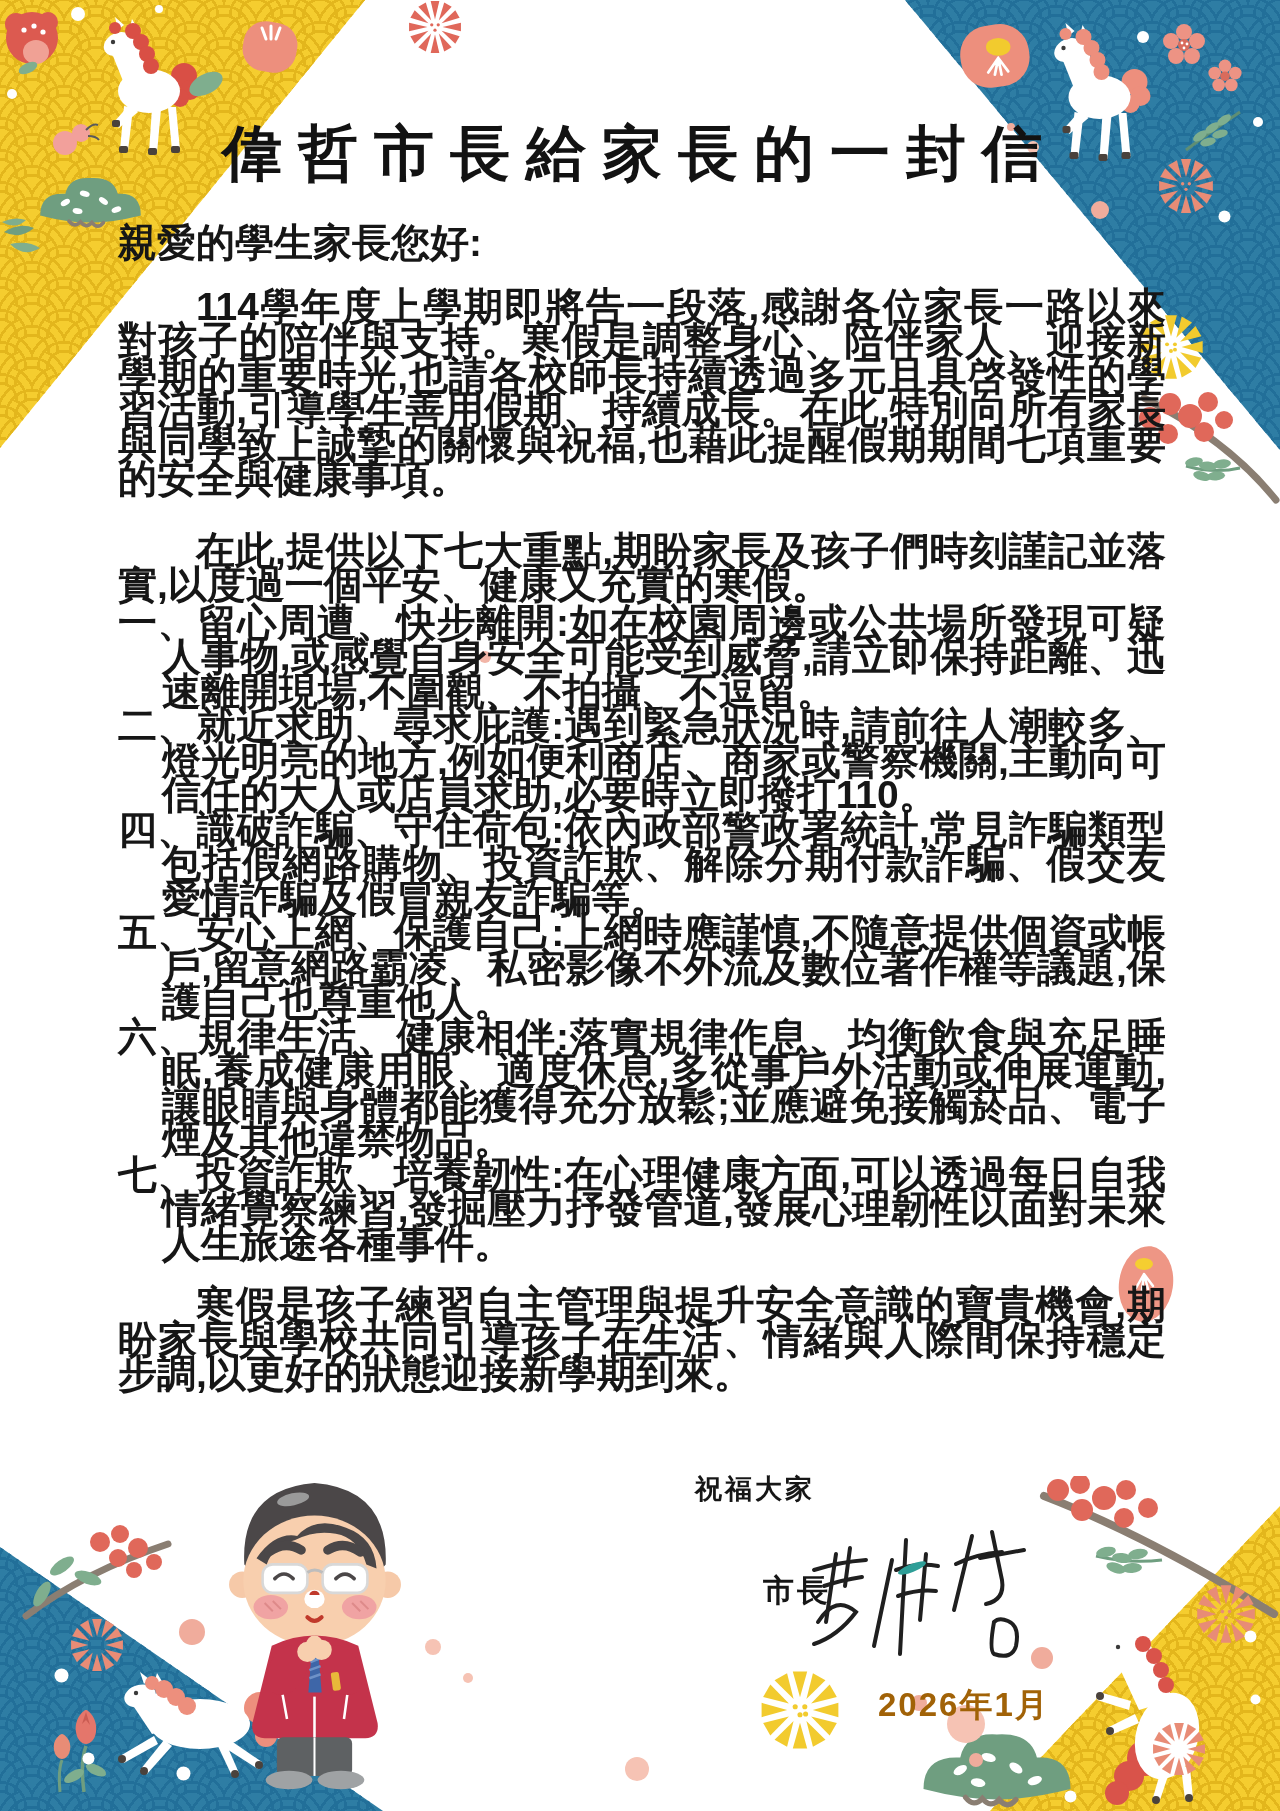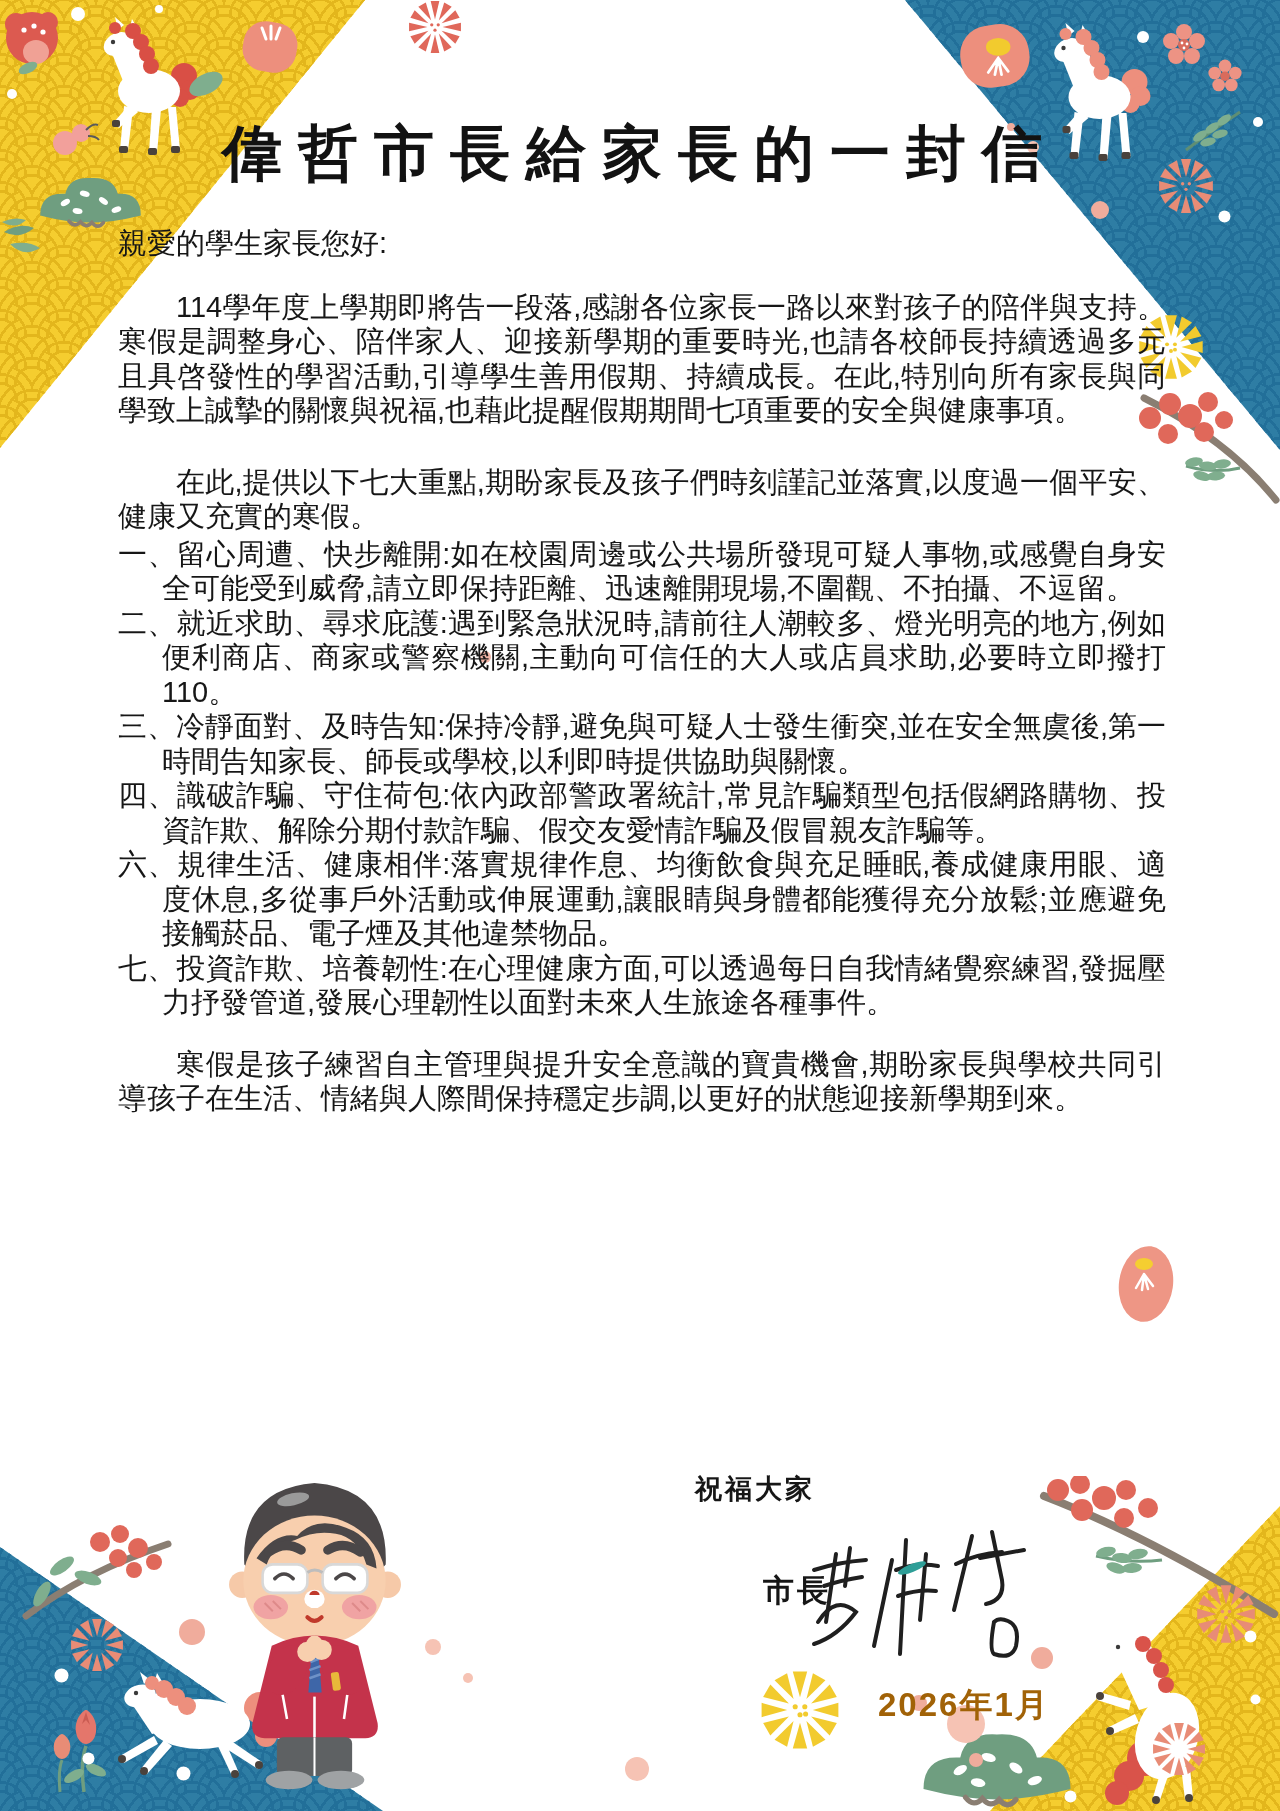--- a/index.html
+++ b/index.html
@@ -28,21 +28,21 @@
   .tri-tr{clip-path:polygon(905px 0,1280px 0,1280px 450px);}
   .tri-bl{clip-path:polygon(0 1547px,383px 1811px,0 1811px);}
   .tri-br{clip-path:polygon(1280px 1506px,1280px 1811px,990px 1811px);}
 
   .deco{position:absolute;}
 
   
   .title{position:absolute;top:74px;left:50%;transform:translateX(-50%);
     font-size:60px;font-weight:900;letter-spacing:16px;white-space:nowrap;color:#121212;z-index:3;}
   .body-col{position:absolute;left:118px;top:226px;width:1048px;z-index:3;
-    font-size:29px;line-height:34.5px;font-weight:400;color:#161616;
+    font-size:39px;line-height:34.5px;font-weight:700;color:#161616;
     text-align:justify;text-align-last:left;}
   .greeting{margin:0;}
   .para{margin:0;text-indent:2em;}
   .para.p1{margin-top:29px;}
   .para.p2{margin-top:34px;}
   .para.p3{margin-top:37px;}
   .points{margin-top:3px;}
   .pt{margin:0;padding-left:44px;text-indent:-44px;}
   .closing{margin:0;margin-top:27px;text-indent:2em;}
 
@@ -587,22 +587,22 @@
   
   <h1 class="title">偉哲市長給家長的一封信</h1>
 
   <div class="body-col">
     <div class="greeting">親愛的學生家長您好:</div>
     <p class="para p1">114學年度上學期即將告一段落,感謝各位家長一路以來對孩子的陪伴與支持。寒假是調整身心、陪伴家人、迎接新學期的重要時光,也請各校師長持續透過多元且具啓發性的學習活動,引導學生善用假期、持續成長。在此,特別向所有家長與同學致上誠摯的關懷與祝福,也藉此提醒假期期間七項重要的安全與健康事項。</p>
     <p class="para p3">在此,提供以下七大重點,期盼家長及孩子們時刻謹記並落實,以度過一個平安、健康又充實的寒假。</p>
     <div class="points">
       <p class="pt"><span>一、</span><span>留心周遭、快步離開:如在校園周邊或公共場所發現可疑人事物,或感覺自身安全可能受到威脅,請立即保持距離、迅速離開現場,不圍觀、不拍攝、不逗留。</span></p>
       <p class="pt"><span>二、</span><span>就近求助、尋求庇護:遇到緊急狀況時,請前往人潮較多、燈光明亮的地方,例如便利商店、商家或警察機關,主動向可信任的大人或店員求助,必要時立即撥打110。</span></p>
-      <p class="pt"><span>三、</span><span>冷靜面對、及時告知:保持冷靜,避免與可疑人士發生衝突,並在安全無虞後,第一時間告知家長、師長或學校,以利即時提供協助與關懷。</span></p>
       <p class="pt"><span>四、</span><span>識破詐騙、守住荷包:依內政部警政署統計,常見詐騙類型包括假網路購物、投資詐欺、解除分期付款詐騙、假交友愛情詐騙及假冒親友詐騙等。</span></p>
+      <p class="pt"><span>五、</span><span>安心上網、保護自己:上網時應謹慎,不隨意提供個資或帳戶,留意網路霸凌、私密影像不外流及數位著作權等議題,保護自己也尊重他人。</span></p>
       <p class="pt"><span>六、</span><span>規律生活、健康相伴:落實規律作息、均衡飲食與充足睡眠,養成健康用眼、適度休息,多從事戶外活動或伸展運動,讓眼睛與身體都能獲得充分放鬆;並應避免接觸菸品、電子煙及其他違禁物品。</span></p>
       <p class="pt"><span>七、</span><span>投資詐欺、培養韌性:在心理健康方面,可以透過每日自我情緒覺察練習,發掘壓力抒發管道,發展心理韌性以面對未來人生旅途各種事件。</span></p>
     </div>
     <p class="closing">寒假是孩子練習自主管理與提升安全意識的寶貴機會,期盼家長與學校共同引導孩子在生活、情緒與人際間保持穩定步調,以更好的狀態迎接新學期到來。</p>
   </div>
 
   <div class="blessing">
     <div>祝福大家</div>
   </div>
   <div class="mayor-label">市長</div>

